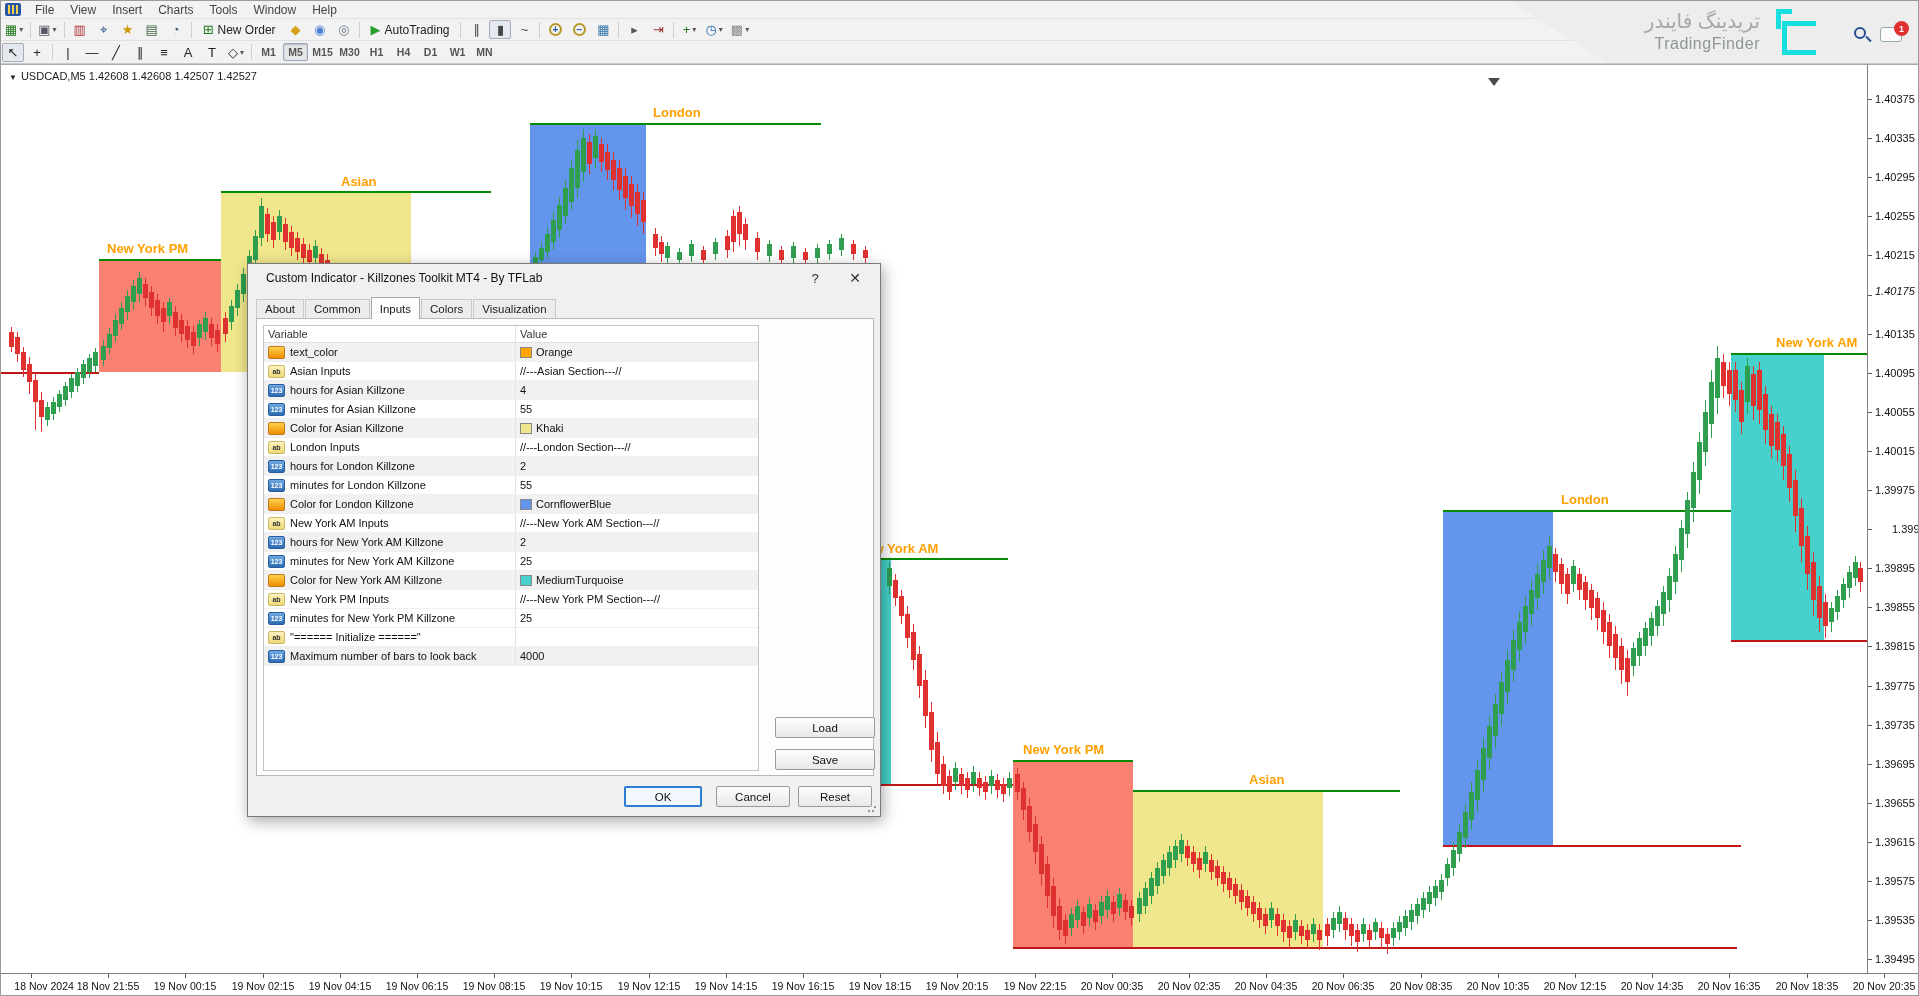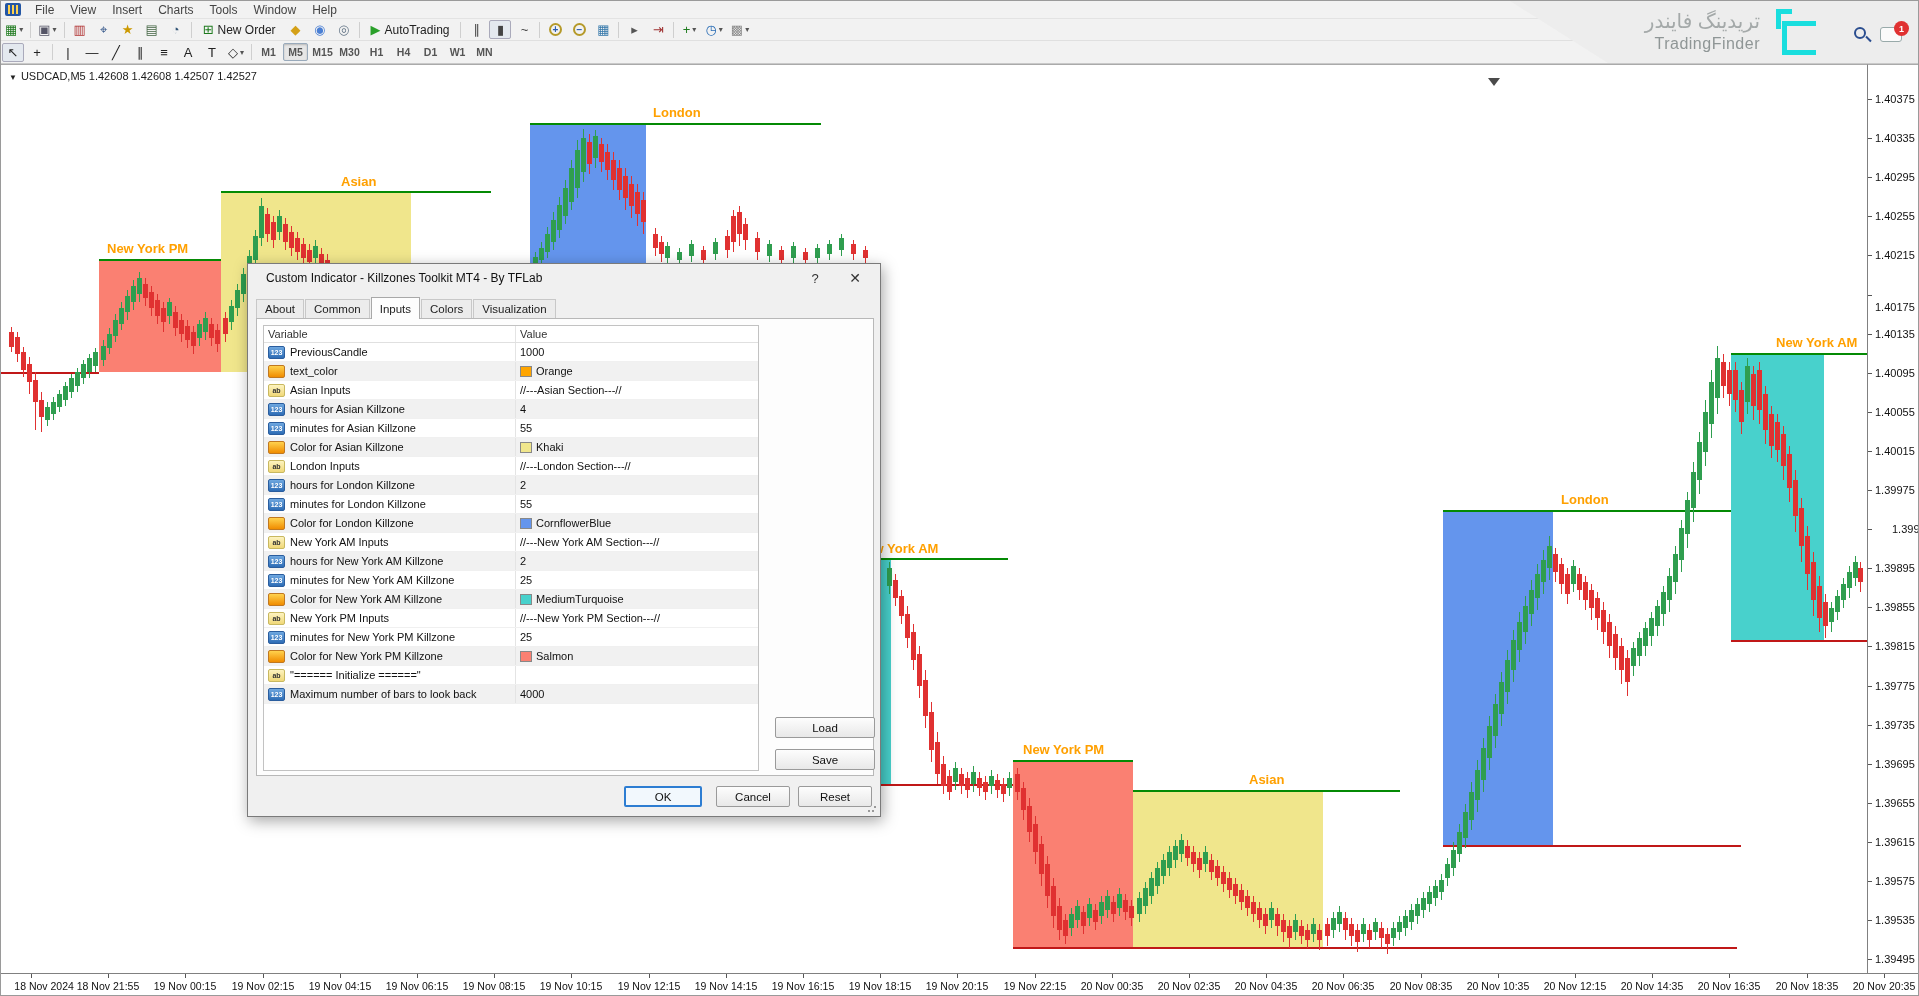--- a/index.html
+++ b/index.html
@@ -801,21 +801,21 @@
       <div class="pa-label" style="position: absolute; left: 7px; top: 28px;">1.40375</div>
       <div class="pa-tick" style="position: absolute; left: 0px; top: 73px;"></div>
       <div class="pa-label" style="position: absolute; left: 7px; top: 67px;">1.40335</div>
       <div class="pa-tick" style="position: absolute; left: 0px; top: 112px;"></div>
       <div class="pa-label" style="position: absolute; left: 7px; top: 106px;">1.40295</div>
       <div class="pa-tick" style="position: absolute; left: 0px; top: 151px;"></div>
       <div class="pa-label" style="position: absolute; left: 7px; top: 145px;">1.40255</div>
       <div class="pa-tick" style="position: absolute; left: 0px; top: 190px;"></div>
       <div class="pa-label" style="position: absolute; left: 7px; top: 184px;">1.40215</div>
       <div class="pa-tick" style="position: absolute; left: 0px; top: 230px;"></div>
-      <div class="pa-label" style="position: absolute; left: 7px; top: 236px;">1.40175</div>
+      <div class="pa-label" style="position: absolute; left: 7px; top: 220px; font-style: italic;">1.40175</div>
       <div class="pa-tick" style="position: absolute; left: 0px; top: 269px;"></div>
       <div class="pa-label" style="position: absolute; left: 7px; top: 263px;">1.40135</div>
       <div class="pa-tick" style="position: absolute; left: 0px; top: 308px;"></div>
       <div class="pa-label" style="position: absolute; left: 7px; top: 302px;">1.40095</div>
       <div class="pa-tick" style="position: absolute; left: 0px; top: 347px;"></div>
       <div class="pa-label" style="position: absolute; left: 7px; top: 341px;">1.40055</div>
       <div class="pa-tick" style="position: absolute; left: 0px; top: 386px;"></div>
       <div class="pa-label" style="position: absolute; left: 7px; top: 380px;">1.40015</div>
       <div class="pa-tick" style="position: absolute; left: 0px; top: 425px;"></div>
       <div class="pa-label" style="position: absolute; left: 7px; top: 419px;">1.39975</div>
@@ -909,29 +909,20 @@
         <div class="d-tab d-tab-active">Inputs</div>
         <div class="d-tab">Colors</div>
         <div class="d-tab">Visualization</div>
       </div>
     <div id="d-page">
       <div id="d-table">
           <div class="t-header">
             <div class="t-c1">Variable</div>
             <div class="t-c2">Value</div>
           </div>
-          <div class="t-row">
-            <div class="t-c1">
-              <div class="row-ic ic-num">123</div>
-              <div>PreviousCandle</div>
-            </div>
-            <div class="t-c2">
-              <div>1000</div>
-            </div>
-          </div>
           <div class="t-row t-shade">
             <div class="t-c1">
               <div class="row-ic ic-clr"></div>
               <div>text_color</div>
             </div>
             <div class="t-c2">
               <div class="swatch" style="background: rgb(255, 165, 0);"></div>
               <div>Orange</div>
             </div>
           </div>
@@ -1055,30 +1046,20 @@
               <div>//---New York PM Section---//</div>
             </div>
           </div>
           <div class="t-row">
             <div class="t-c1">
               <div class="row-ic ic-num">123</div>
               <div>minutes for New York PM Killzone</div>
             </div>
             <div class="t-c2">
               <div>25</div>
-            </div>
-          </div>
-          <div class="t-row t-shade">
-            <div class="t-c1">
-              <div class="row-ic ic-clr"></div>
-              <div>Color for New York PM Killzone</div>
-            </div>
-            <div class="t-c2">
-              <div class="swatch" style="background: rgb(250, 128, 114);"></div>
-              <div>Salmon</div>
             </div>
           </div>
           <div class="t-row">
             <div class="t-c1">
               <div class="row-ic ic-str">ab</div>
               <div>"====== Initialize ======"</div>
             </div>
             <div class="t-c2">
               <div></div>
             </div>

